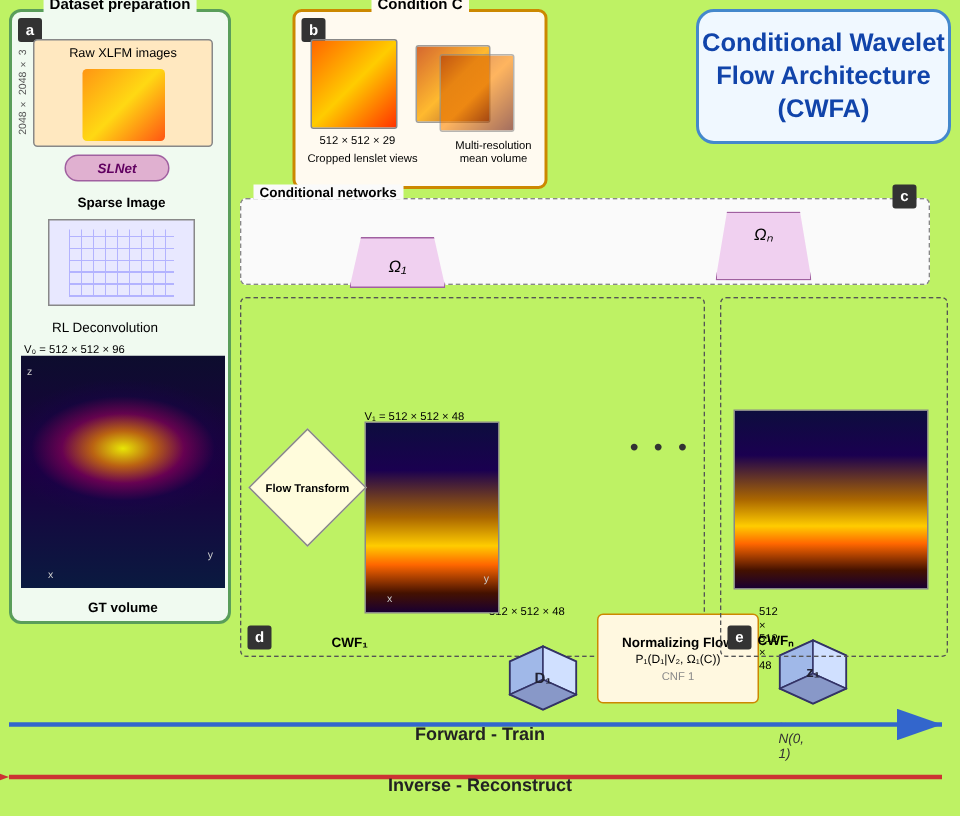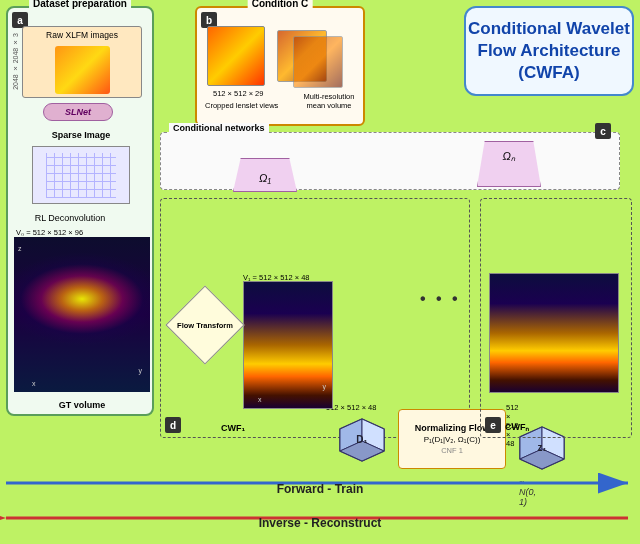--- a/index.html
+++ b/index.html
@@ -327,21 +327,21 @@
       display: flex;
       align-items: center;
       justify-content: center;
       border-radius: 2px;
     }
 
     
     .cube-d1 {
       position: absolute;
       left: 175px;
-      top: 212px;
+      top: 224px;
       width: 52px;
       height: 52px;
     }
 
     .cube-z1 {
       position: absolute;
       left: 355px;
       top: 220px;
       width: 52px;
       height: 52px;

